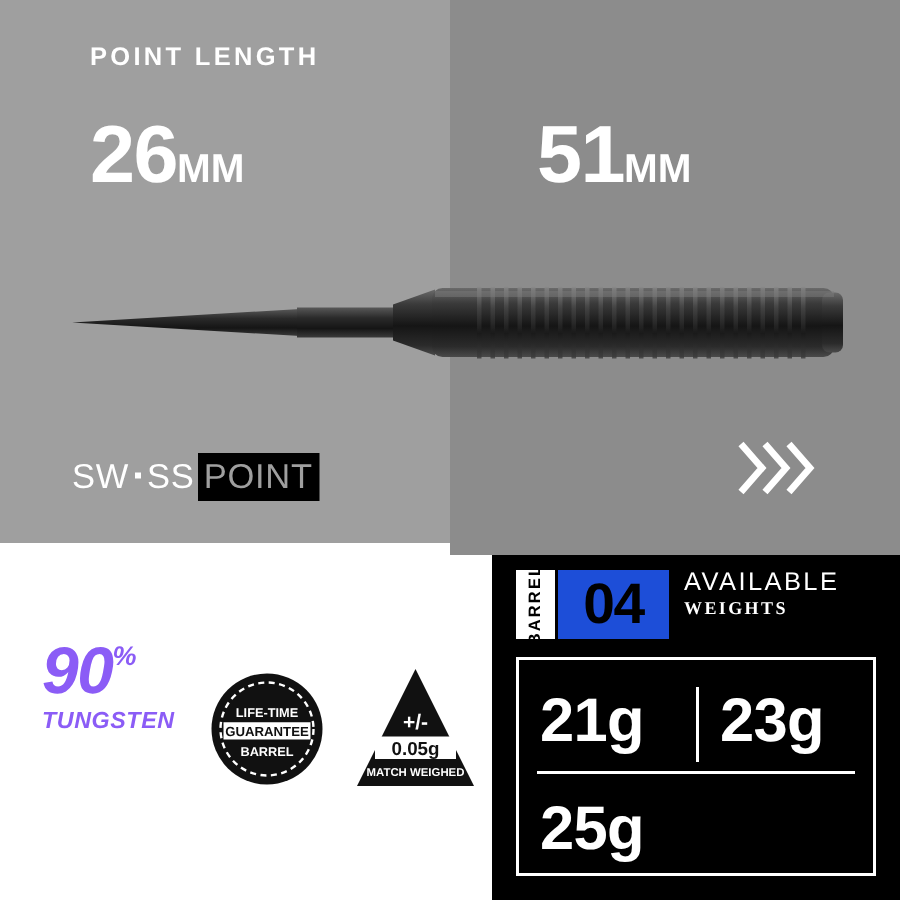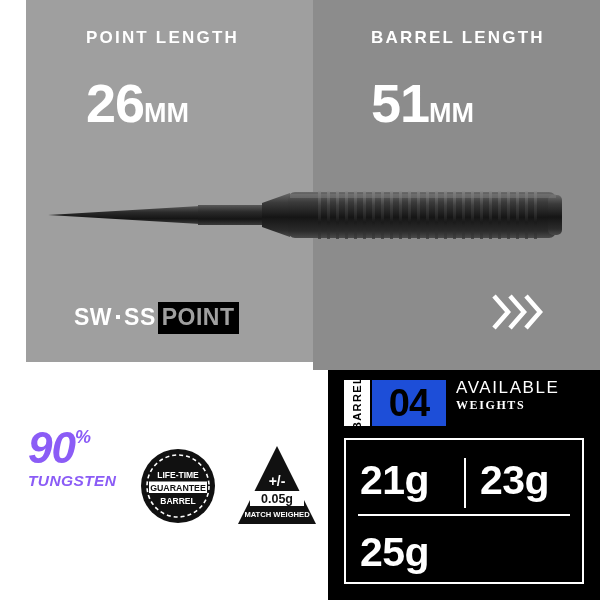--- a/index.html
+++ b/index.html
@@ -25,21 +25,20 @@
     position: absolute;
     left: 0; top: 0;
     width: 600px; height: 370px;
     display: flex;
   }
   .top-left {
     position: relative;
     width: 300px; height: 362px;
     background: #9f9f9f;
     overflow: hidden;
-    margin-left: 26px;
   }
   .top-right {
     position: relative;
     width: 300px; height: 370px;
     background: #8c8c8c;
     overflow: hidden;
   }
 
   .label-small {
     position: absolute;
@@ -80,21 +79,21 @@
     pointer-events: none;
   }
 
   
   .swisspoint {
     position: absolute;
     left: 48px;
     top: 302px;
     display: flex;
     align-items: stretch;
-    font-weight: bold;
+    font-weight: normal;
     font-size: 23px;
     letter-spacing: 0.5px;
     line-height: 1;
   }
   .sp-a {
     color: #ffffff;
     padding: 4px 2px 5px 0;
     white-space: nowrap;
   }
   .sp-b {
@@ -284,21 +283,20 @@
 
       <div class="swisspoint">
         <span class="sp-a">SW</span>
         <span class="sp-a"><span class="sp-dot"></span></span>
         <span class="sp-a">SS</span>
         <span class="sp-b">POINT</span>
       </div>
     </div>
 
     <div class="top-right">
-      <div class="label-small" id="barrelLengthLabel">BARREL LENGTH</div>
       <div class="measure" id="barrelLengthValue">
         <span class="num">51</span><span class="unit">MM</span>
       </div>
 
     </div>
 
     <svg class="chevrons" viewBox="0 0 60 40">
       <path d="M2 4 L16 20 L2 36" fill="none" stroke="#ffffff" stroke-width="4.5"></path>
       <path d="M18 4 L32 20 L18 36" fill="none" stroke="#ffffff" stroke-width="4.5"></path>
       <path d="M34 4 L48 20 L34 36" fill="none" stroke="#ffffff" stroke-width="4.5"></path>

